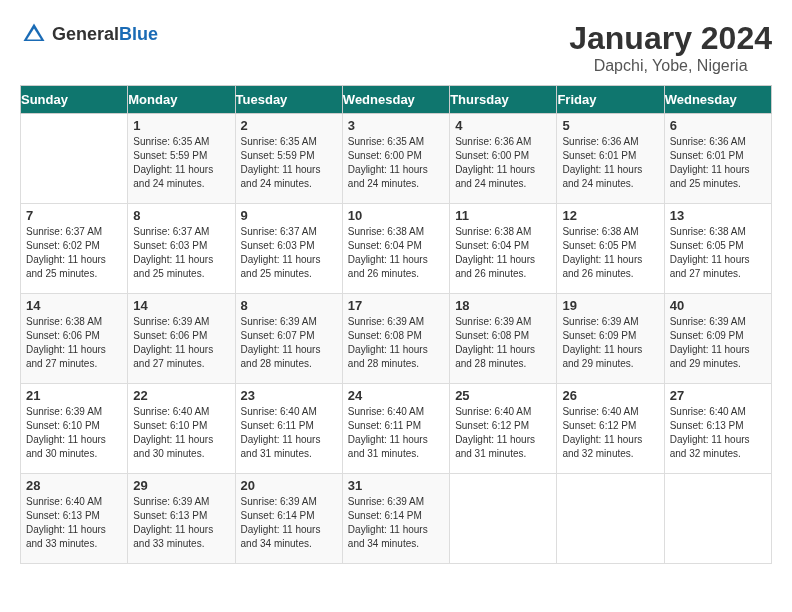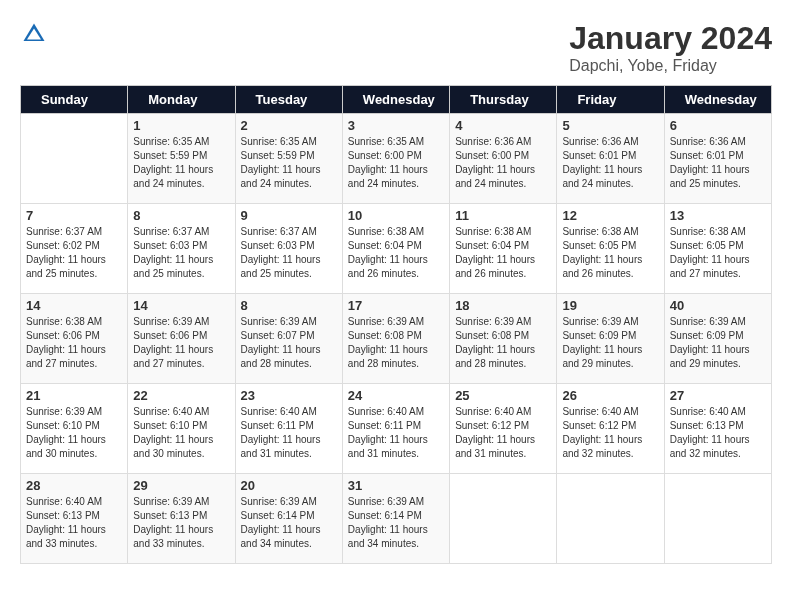--- a/index.html
+++ b/index.html
@@ -29,40 +29,40 @@
     .logo-text-blue {
       font-size: 18px;
       font-weight: bold;
       color: #1a6bb5;
     }
     .logo-icon {
       width: 28px;
       height: 28px;
     }
     .title-block {
-      text-align: left;
+      text-align: center;
     }
     .month-title {
       font-size: 32px;
       font-weight: bold;
       color: #333;
     }
     .location-title {
       font-size: 16px;
       color: #555;
     }
     table {
       width: 100%;
       border-collapse: collapse;
       table-layout: fixed;
     }
     thead tr th {
-      background-color: #0f172a;
+      background-color: #0f766e;
       color: #fff;
-      padding: 6px 20px;
+      padding: 6px 0;
       font-size: 13px;
       text-align: left;
       border: 1px solid #ccc;
       margin-left: 38px;
     }
     tbody tr td {
       vertical-align: top;
       padding: 4px 5px;
       font-size: 10.5px;
       color: #333;
@@ -90,24 +90,27 @@
   </style>
 </head>
 <body>
 
 <div class="header">
   <div class="logo">
     <svg class="logo-icon" viewBox="0 0 40 40" xmlns="http://www.w3.org/2000/svg">
       <polygon points="20,5 35,30 5,30" fill="#1a6bb5"></polygon>
       <polygon points="20,12 30,28 10,28" fill="#fff"></polygon>
     </svg>
+    <div>
+      <span class="logo-text-general">General</span><span class="logo-text-blue">Blue</span>
+    </div>
   </div>
   <div class="title-block">
     <div class="month-title">January 2024</div>
-    <div class="location-title">Dapchi, Yobe, Friday</div>
+    <div class="location-title">Dapchi, Yobe, Nigeria</div>
   </div>
 </div>
 
 <table>
   <thead>
     <tr id="header-row">
     <th>Sunday</th>
         <th>Monday</th>
         <th>Tuesday</th>
         <th>Wednesday</th>

